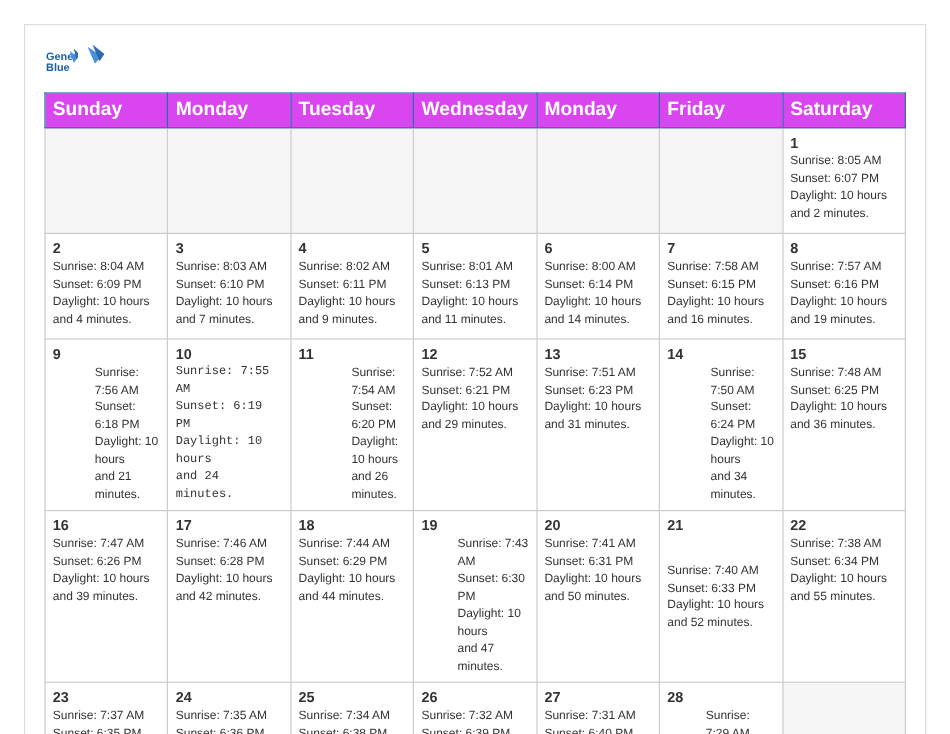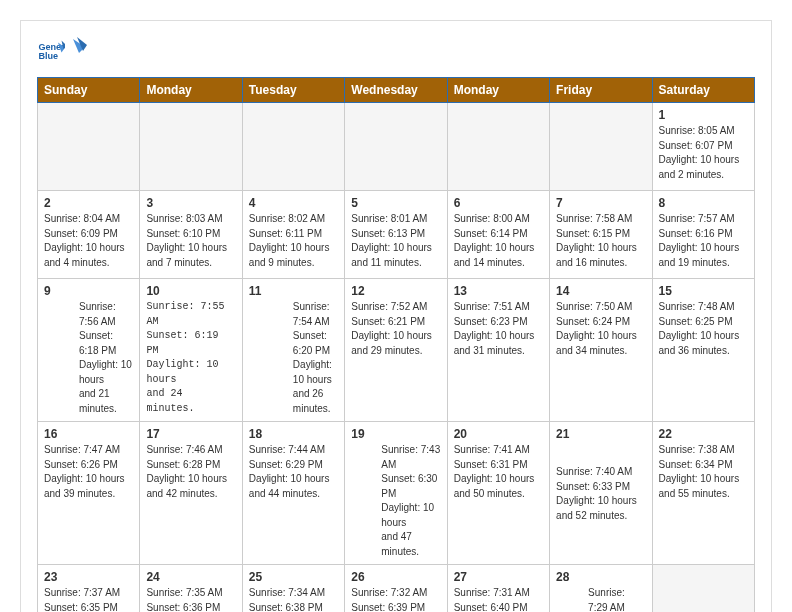--- a/index.html
+++ b/index.html
@@ -49,23 +49,23 @@
       font-size: 15px;
       color: #555;
       margin-top: 2px;
     }
     .calendar-table {
       width: 100%;
       border-collapse: collapse;
       table-layout: fixed;
     }
     .calendar-table th {
-      background-color: #a16207;
+      background-color: #d946ef;
       color: #fff;
-      font-size: 12px;
+      font-size: 16px;
       font-weight: bold;
       padding: 5px 6px;
       text-align: left;
       border: 1px solid #2b6cb0;
     }
     .calendar-table td {
       border: 1px solid #ccc;
       vertical-align: top;
       padding: 5px 6px;
       height: 88px;
@@ -225,21 +225,21 @@
           </td>
           <td>
             <span class="day-number">13</span>
             <div class="day-info" style="white-space: pre-line;">Sunrise: 7:51 AM
 Sunset: 6:23 PM
 Daylight: 10 hours
 and 31 minutes.</div>
           </td>
           <td>
             <span class="day-number">14</span>
-            <div class="day-info" style="white-space: pre-line;">Sunrise: 7:50 AM
+            <div class="day-info" style="white-space: pre-line; margin-left: 36px;">Sunrise: 7:50 AM
 Sunset: 6:24 PM
 Daylight: 10 hours
 and 34 minutes.</div>
           </td>
           <td>
             <span class="day-number">15</span>
             <div class="day-info" style="white-space: pre-line;">Sunrise: 7:48 AM
 Sunset: 6:25 PM
 Daylight: 10 hours
 and 36 minutes.</div>

